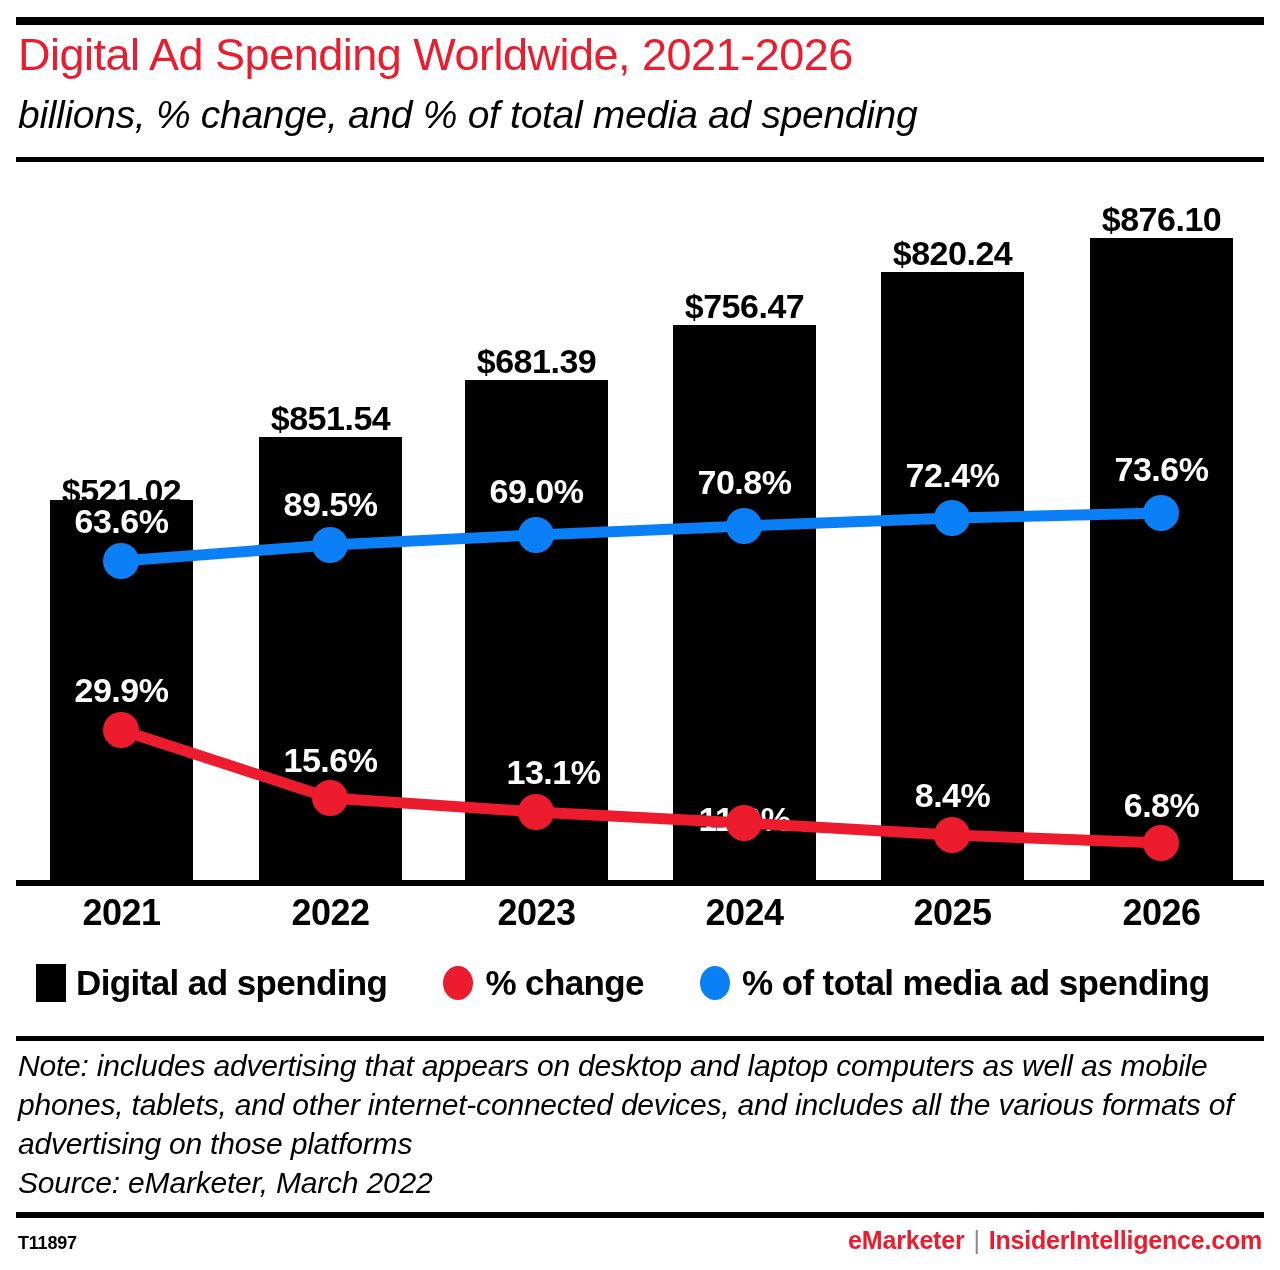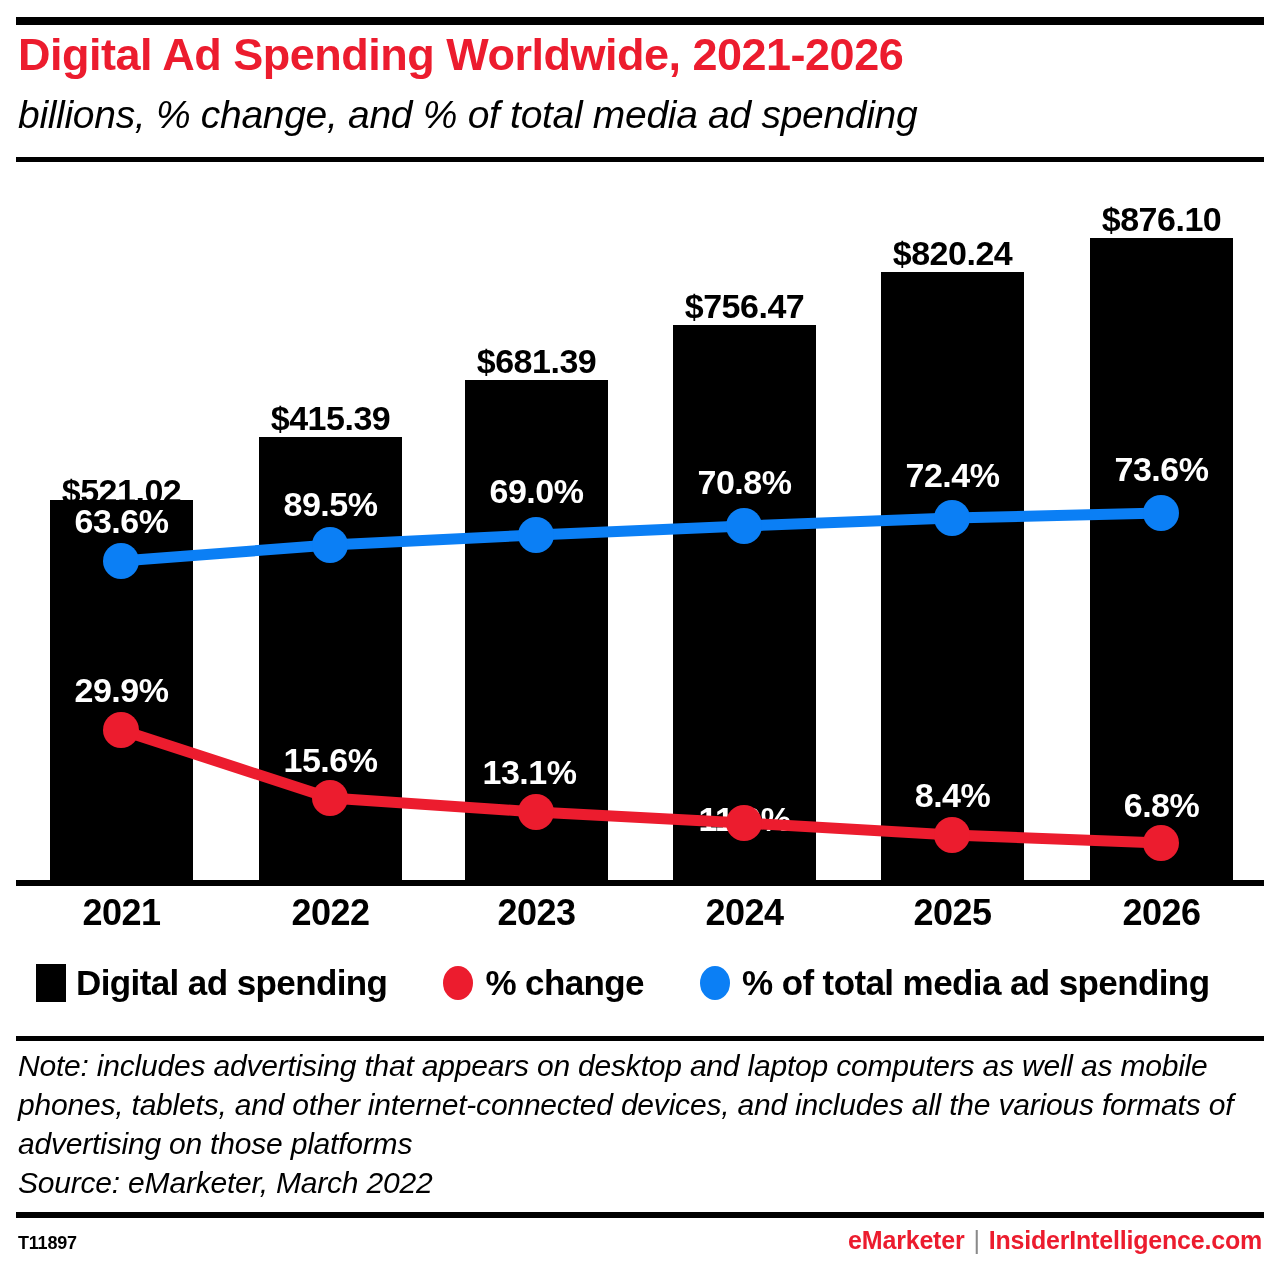--- a/index.html
+++ b/index.html
@@ -26,21 +26,21 @@
     left: 16px; right: 16px;
     top: 17px;
     height: 8px;
     background: #000000;
   }
   .title {
     position: absolute;
     left: 18px;
     top: 31px;
     font-size: 45px;
-    font-weight: 700;
+    font-weight: 400;
     letter-spacing: -0.5px;
     color: #EC1C2E;
     white-space: nowrap;
     line-height: 1.05;
   }
   .subtitle {
     position: absolute;
     left: 18px;
     top: 95px;
     font-size: 39px;
@@ -226,36 +226,36 @@
   <div class="plot">
 
     <div class="bar" style="left:50px;  top:500px; width:143px; height:380px;"></div>
     <div class="bar" style="left:259px; top:437px; width:143px; height:443px;"></div>
     <div class="bar" style="left:465px; top:380px; width:143px; height:500px;"></div>
     <div class="bar" style="left:673px; top:325px; width:143px; height:555px;"></div>
     <div class="bar" style="left:881px; top:272px; width:143px; height:608px;"></div>
     <div class="bar" style="left:1090px;top:238px; width:143px; height:642px;"></div>
 
     <div class="bar-value" style="left:41px;  top:462px; width:161px;margin-top:10px;">$521.02</div>
-    <div class="bar-value" style="left:250px; top:399px; width:161px;">$415.39</div>
+    <div class="bar-value" style="left:250px; top:399px; width:161px;">$851.54</div>
     <div class="bar-value" style="left:456px; top:342px; width:161px;">$681.39</div>
     <div class="bar-value" style="left:664px; top:287px; width:161px;">$756.47</div>
     <div class="bar-value" style="left:872px; top:234px; width:161px;">$820.24</div>
     <div class="bar-value" style="left:1081px;top:200px; width:161px;">$876.10</div>
 
     <div class="share-label" style="left:50px;  top:502px; width:143px;">63.6%</div>
     <div class="share-label" style="left:259px; top:485px; width:143px;">89.5%</div>
     <div class="share-label" style="left:465px; top:472px; width:143px;">69.0%</div>
     <div class="share-label" style="left:673px; top:463px; width:143px;">70.8%</div>
     <div class="share-label" style="left:881px; top:456px; width:143px;">72.4%</div>
     <div class="share-label" style="left:1090px;top:450px; width:143px;">73.6%</div>
 
     <div class="change-label" style="left:50px;  top:671px; width:143px;">29.9%</div>
     <div class="change-label" style="left:259px; top:741px; width:143px;">15.6%</div>
-    <div class="change-label" style="left:458px; top:753px; width:143px;">13.1%</div>
+    <div class="change-label" style="left:482px; top:753px; width:143px;">13.1%</div>
     <div class="change-label" style="left:673px; top:800px; width:143px;">11.0%</div>
     <div class="change-label" style="left:881px; top:776px; width:143px;">8.4%</div>
     <div class="change-label" style="left:1090px;top:786px; width:143px;">6.8%</div>
 
     <svg class="lines" viewBox="0 0 1280 930">
       <polyline points="121,561 330,545 536,535 744,526 952,518 1161,513" fill="none" stroke="#0B7FF5" stroke-width="11" stroke-linecap="round" stroke-linejoin="round"></polyline>
       <polyline points="121,730 330,798 536,812 744,823 952,835 1161,843" fill="none" stroke="#EC1C2E" stroke-width="11" stroke-linecap="round" stroke-linejoin="round"></polyline>
 
       <circle cx="121" cy="561" r="18" fill="#0B7FF5"></circle>
       <circle cx="330" cy="545" r="18" fill="#0B7FF5"></circle>

